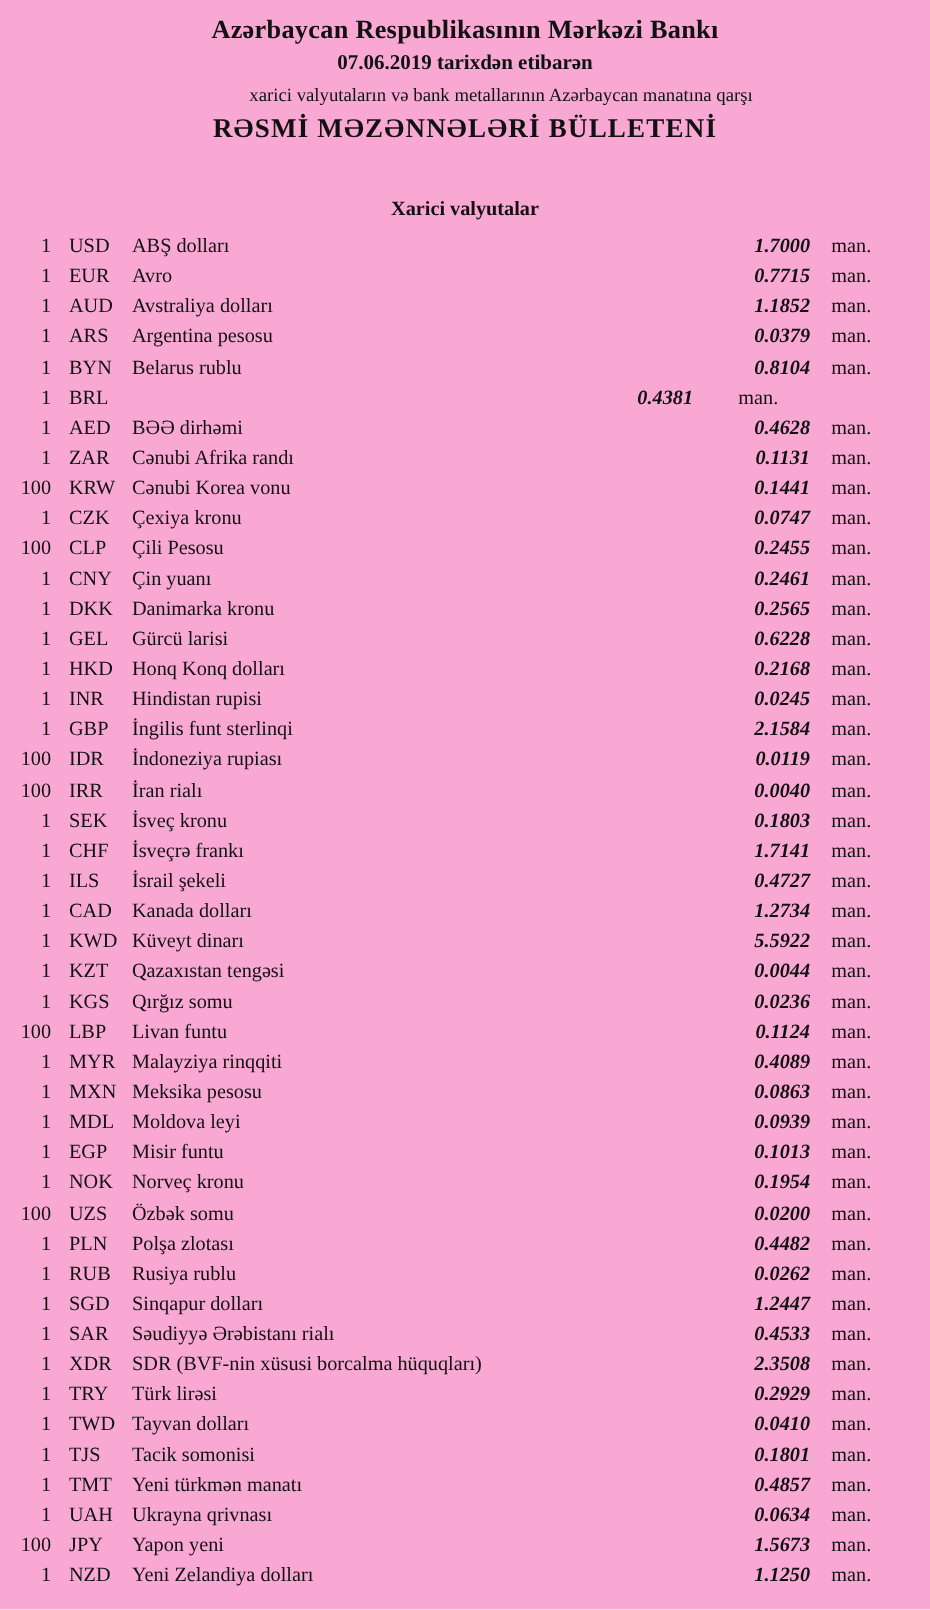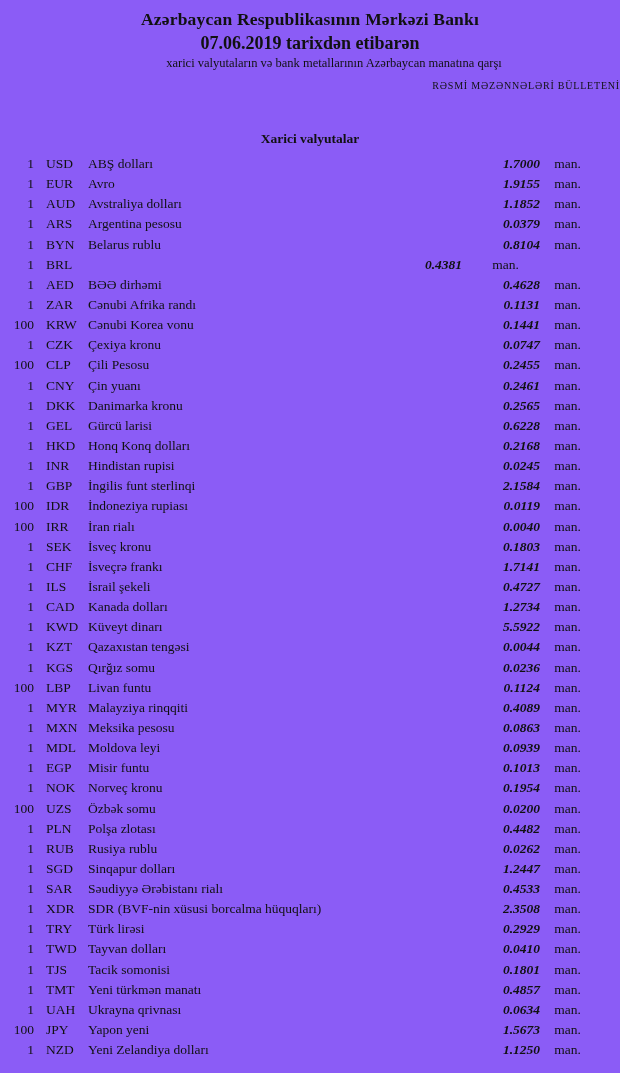--- a/index.html
+++ b/index.html
@@ -4,55 +4,54 @@
 <style>
   html, body {
     margin: 0;
     padding: 0;
     background: #ffffff;
   }
   .page {
     position: relative;
     width: 620px;
     height: 1073px;
-    background: #8b5cf6;
+    background: #f9a8d4;
     color: #111111;
     font-family: "Liberation Serif", "DejaVu Serif", serif;
     overflow: hidden;
     box-sizing: border-box;
     padding-top: 8px;
   }
   .doc-header { text-align: center; }
   .doc-title {
     margin: 0;
     font-size: 17.5px;
     line-height: 23px;
     font-weight: bold;
     letter-spacing: 0.2px;
   }
   .doc-date {
     margin-top: 4px;
-    font-size: 18px;
+    font-size: 14px;
     line-height: 16px;
     font-weight: bold;
   }
   .doc-subtitle {
     margin-top: 4px;
     font-size: 12.5px;
     line-height: 16px;
     font-weight: normal;
     padding-left: 48px;
   }
   .doc-bulletin {
     margin-top: 6px;
-    font-size: 10px;
+    font-size: 18px;
     line-height: 17px;
-    font-weight: normal;
+    font-weight: bold;
     letter-spacing: 0.8px;
-    text-align: right;
   }
   .section-title {
     margin-top: 36px;
     text-align: center;
     font-size: 13.5px;
     line-height: 17px;
     font-weight: bold;
   }
   .rates-table {
     margin-top: 7px;
@@ -108,21 +107,21 @@
     <span class="code">USD</span>
     <span class="name">ABŞ dolları</span>
     <span class="rate">1.7000</span>
     <span class="unit">man.</span>
   </div>
 
   <div class="row">
     <span class="qty">1</span>
     <span class="code">EUR</span>
     <span class="name">Avro</span>
-    <span class="rate">1.9155</span>
+    <span class="rate">0.7715</span>
     <span class="unit">man.</span>
   </div>
 
   <div class="row">
     <span class="qty">1</span>
     <span class="code">AUD</span>
     <span class="name">Avstraliya dolları</span>
     <span class="rate">1.1852</span>
     <span class="unit">man.</span>
   </div>

